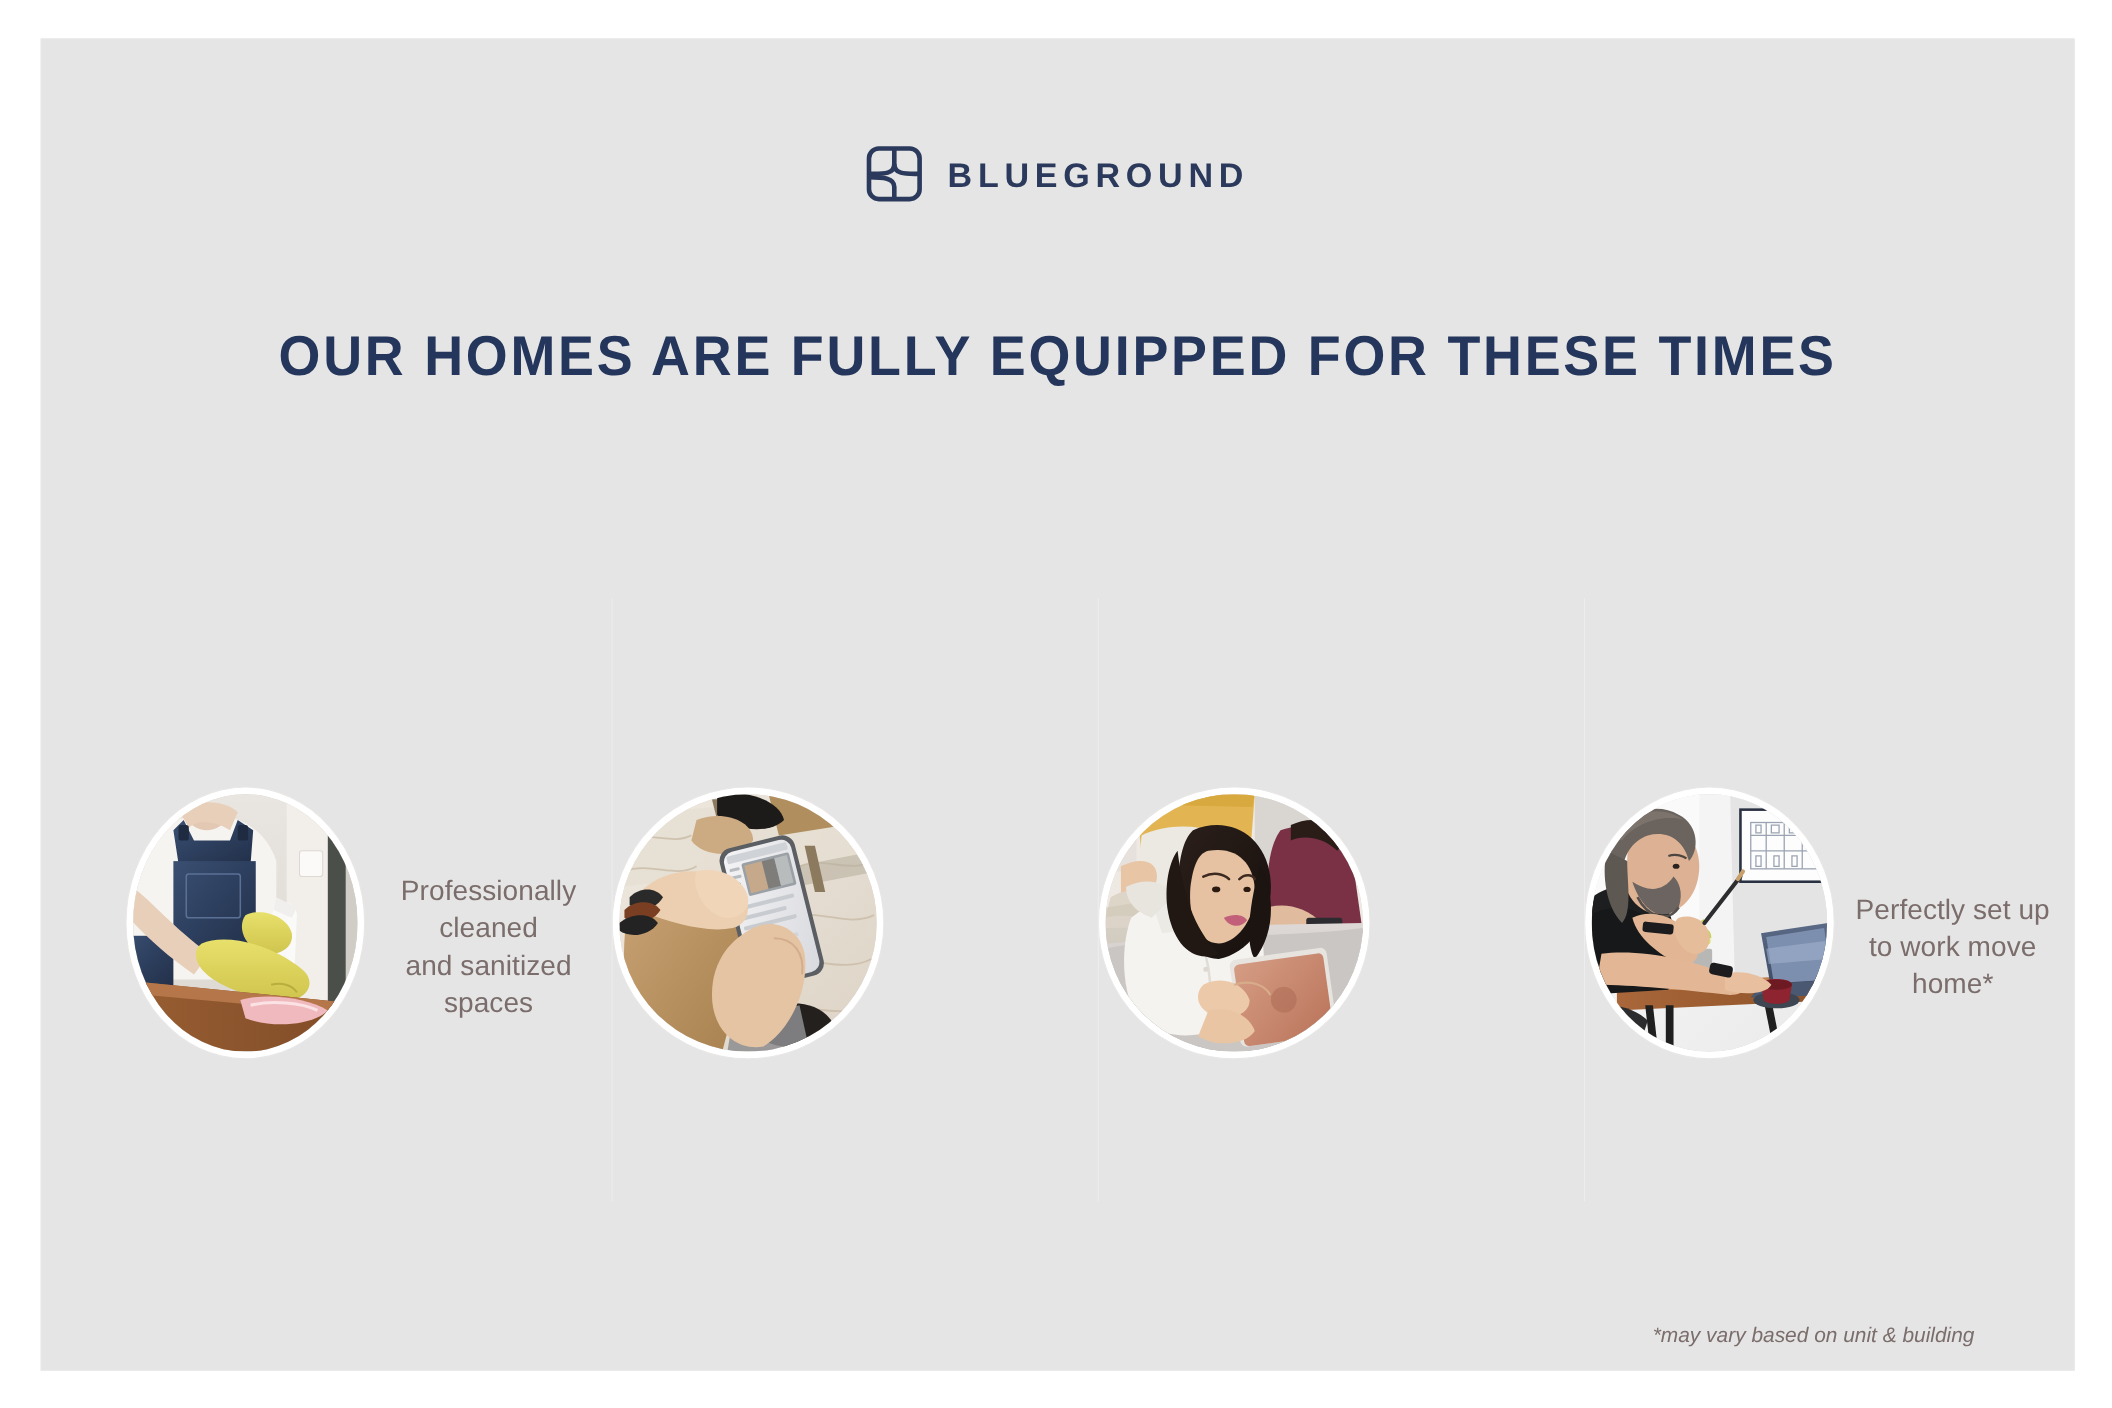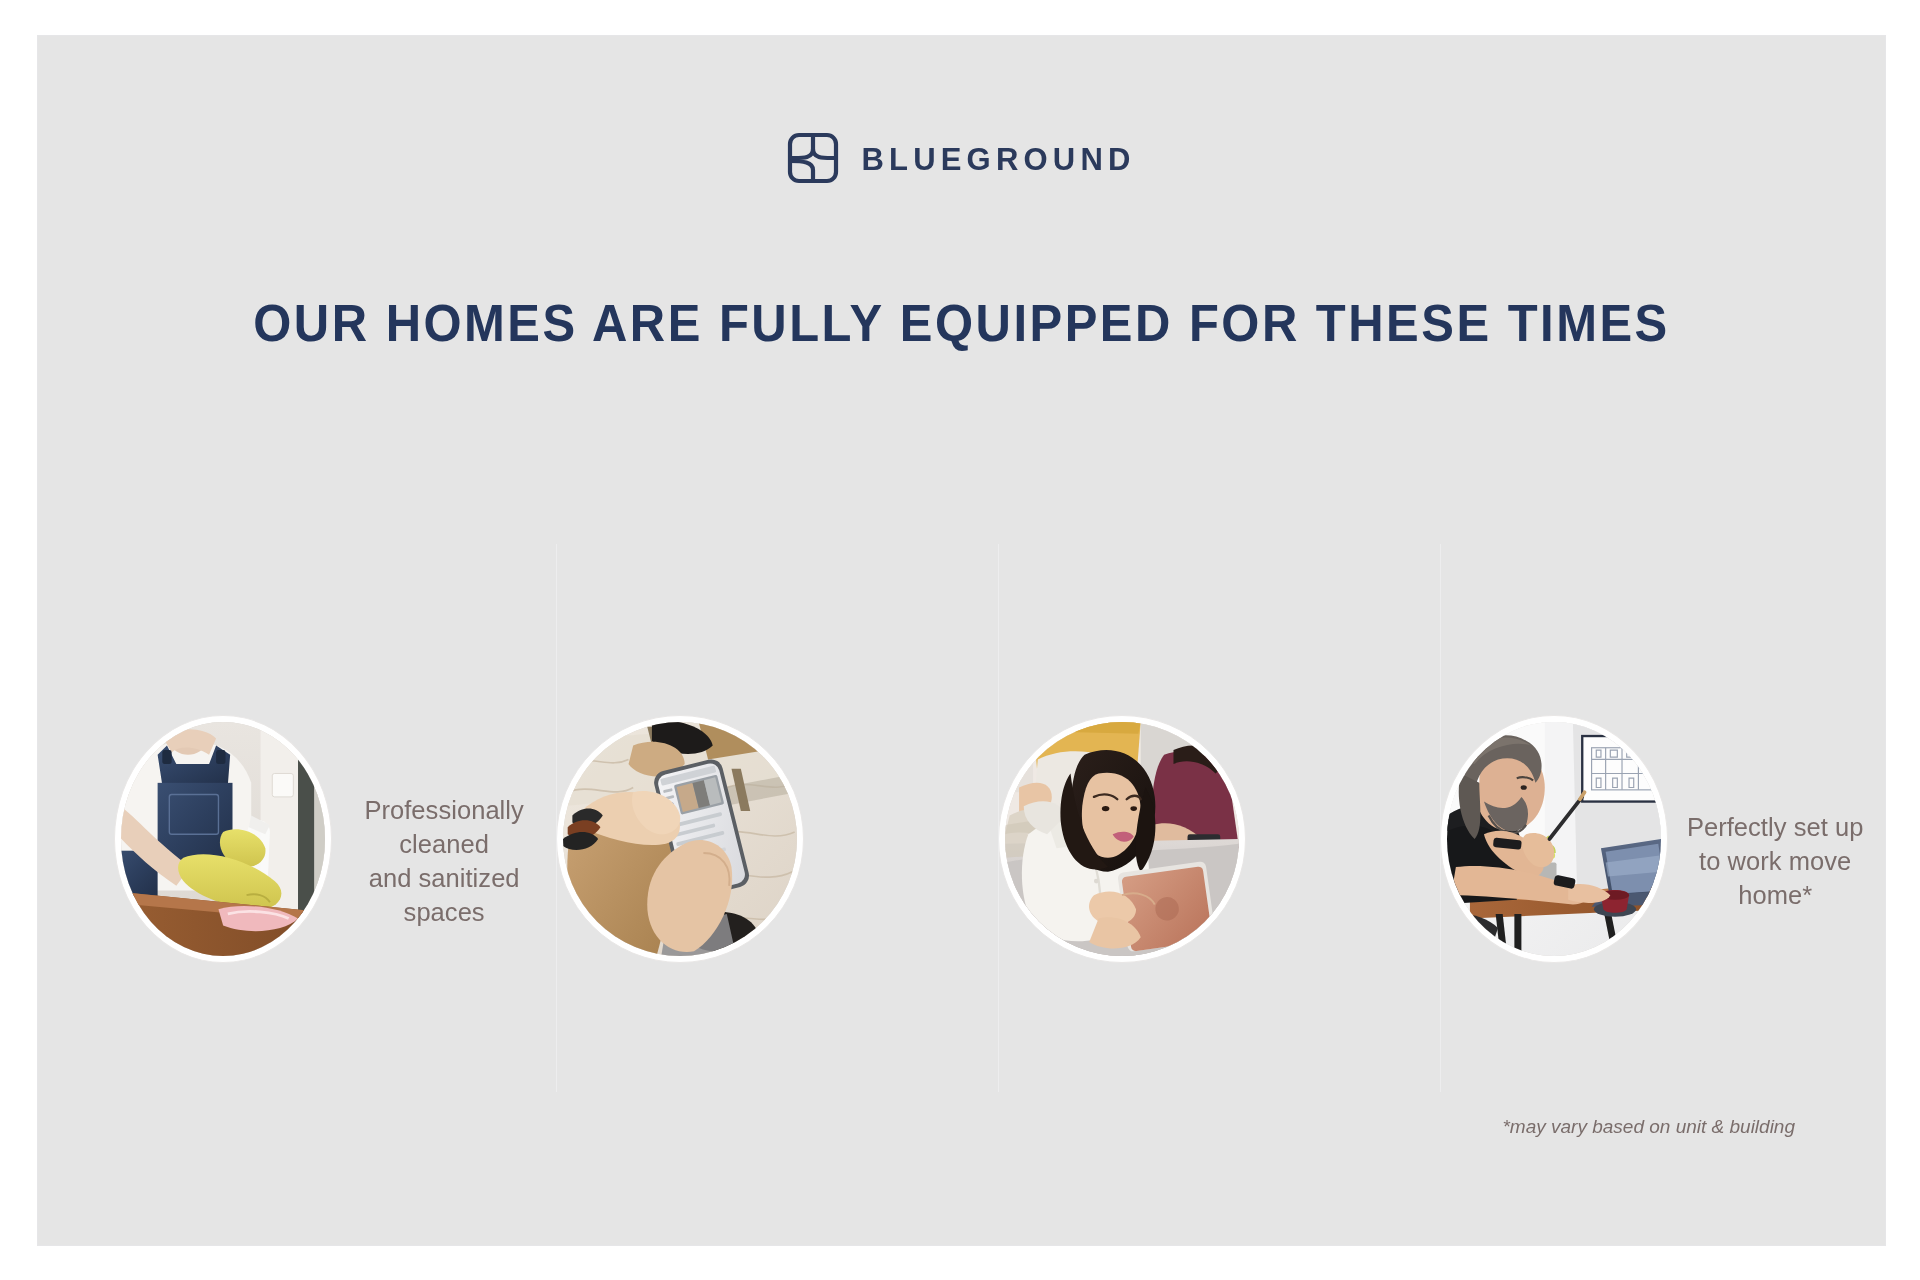--- a/index.html
+++ b/index.html
@@ -132,21 +132,21 @@
     color: #7a6d6b;
     font-family: "Liberation Sans", sans-serif;
     white-space: pre-line;
     letter-spacing: 0.05px;
   }
 
   
   .footnote {
     position: absolute;
     right: 90px;
-    top: 1080px;
+    top: 1168px;
     font-size: 19px;
     font-style: italic;
     color: #7a6d6b;
     font-family: "Liberation Sans", sans-serif;
   }
 </style>
 </head>
 <body>
 
 <div class="page">

